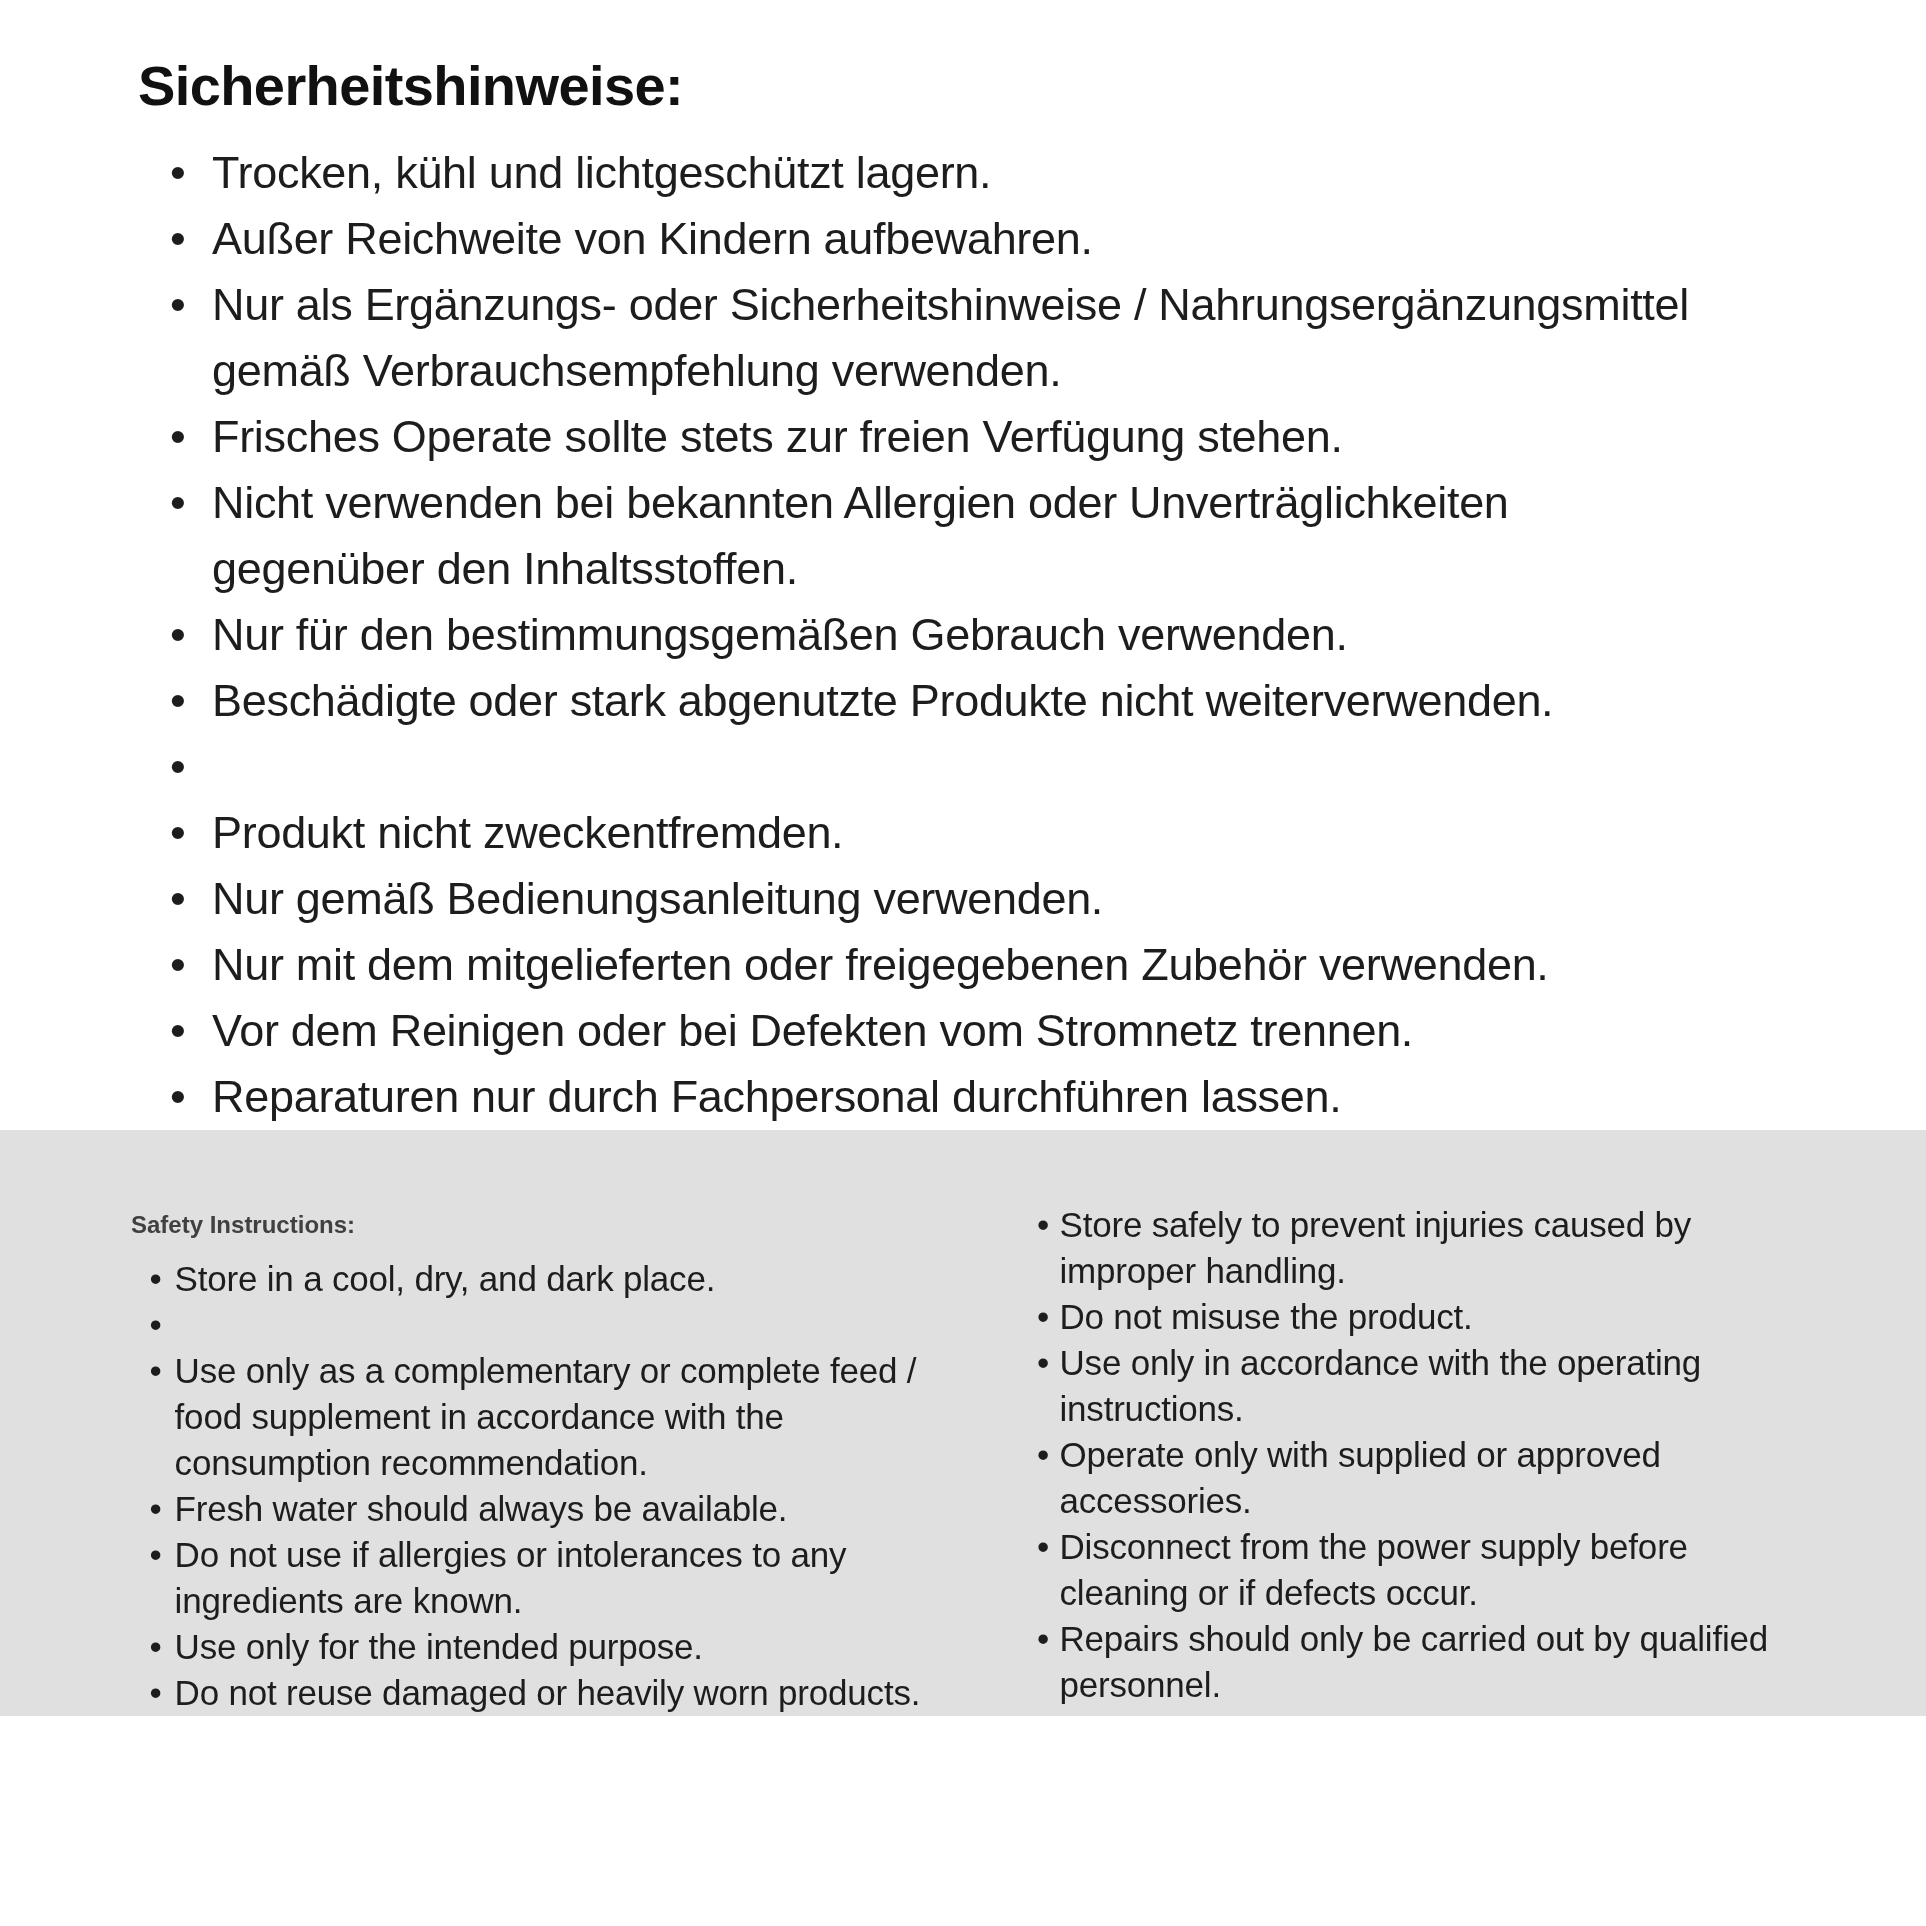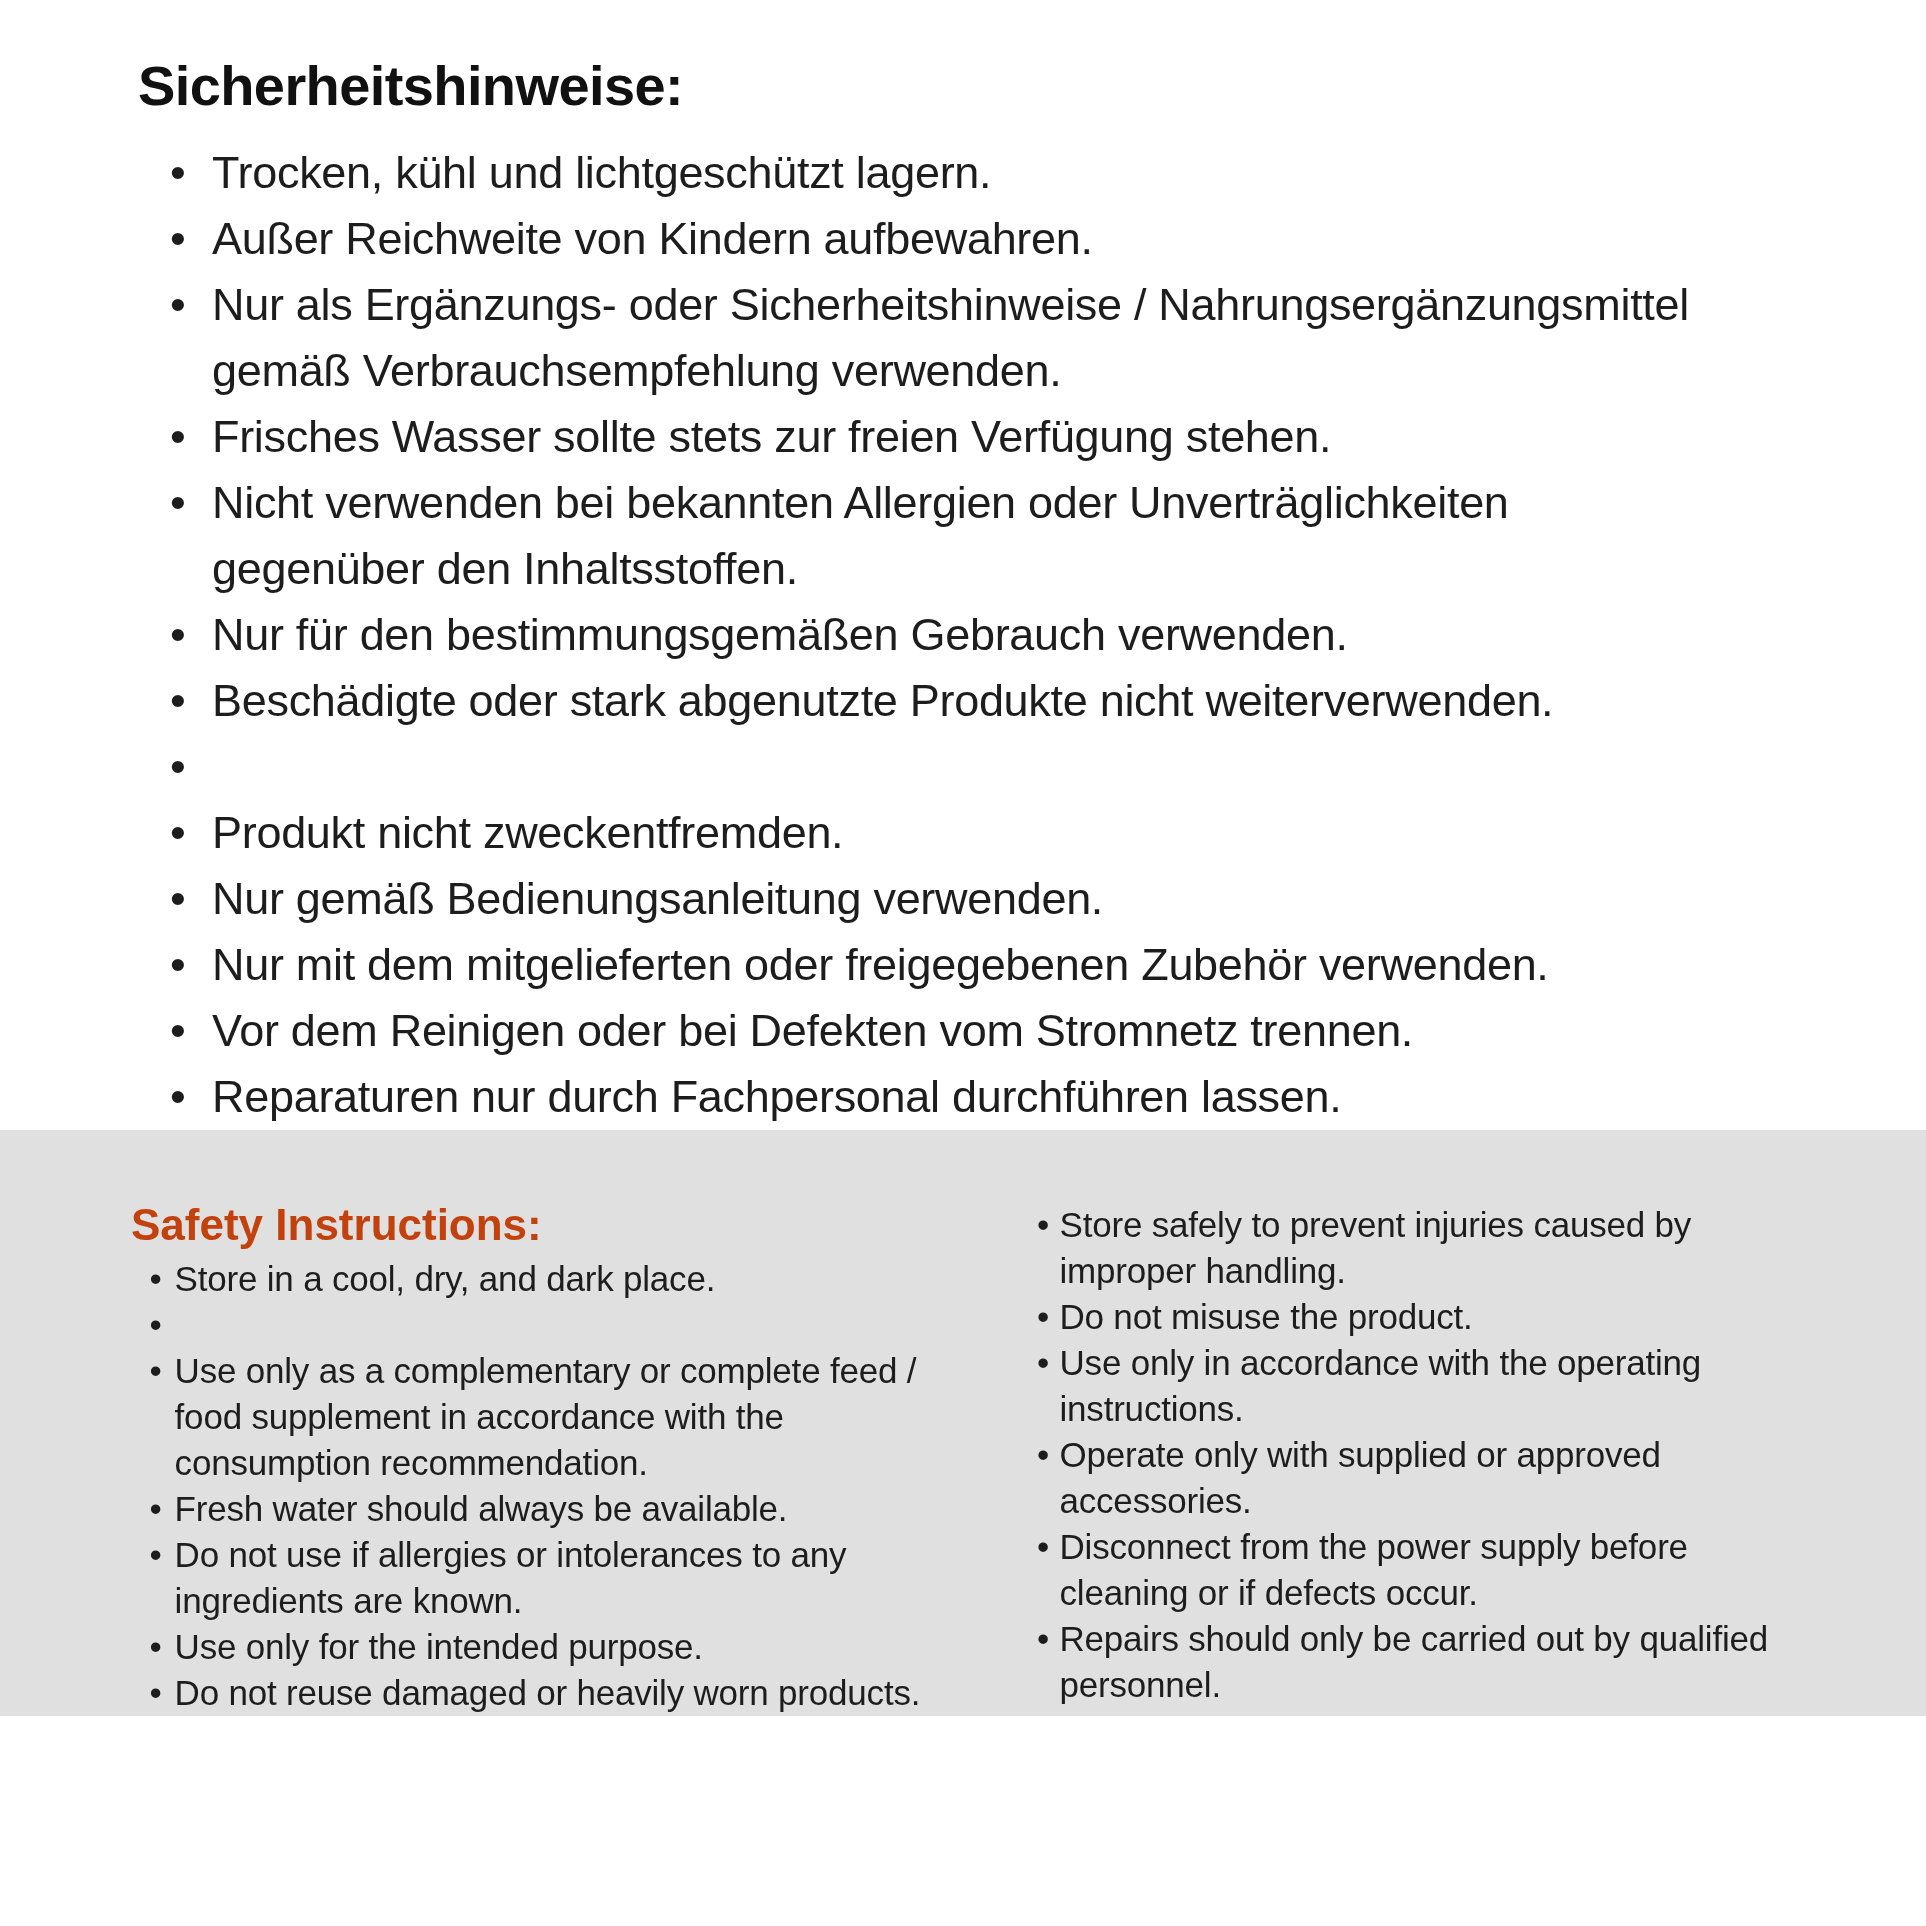--- a/index.html
+++ b/index.html
@@ -73,24 +73,24 @@
   .en-col-left {
     box-sizing: border-box;
     width: 906px;
     flex: 0 0 906px;
   }
   .en-col-right {
     flex: 1 1 auto;
   }
   .en-title {
     margin: 0 0 7.7px 0;
-    font-size: 44px;
+    font-size: 24px;
     line-height: 46px;
     font-weight: 700;
-    color: #c2410c;
+    color: #404040;
   }
   .en-list {
     font-size: 35px;
     line-height: 46px;
     letter-spacing: -0.2px;
   }
   .en-list li {
     padding-left: 18.6px;
   }
   .en-list .bullet {
@@ -121,21 +121,21 @@
         <span class="bullet">•</span>
         <span class="btext">Außer Reichweite von Kindern aufbewahren.</span>
       </li>
       <li>
         <span class="bullet">•</span>
         <span class="btext">Nur als Ergänzungs- oder Sicherheitshinweise / Nahrungsergänzungsmittel
 gemäß Verbrauchsempfehlung verwenden.</span>
       </li>
       <li>
         <span class="bullet">•</span>
-        <span class="btext">Frisches Wasser sollte stets zur freien Verfügung stehen.</span>
+        <span class="btext">Frisches Operate sollte stets zur freien Verfügung stehen.</span>
       </li>
       <li>
         <span class="bullet">•</span>
         <span class="btext">Nicht verwenden bei bekannten Allergien oder Unverträglichkeiten
 gegenüber den Inhaltsstoffen.</span>
       </li>
       <li>
         <span class="bullet">•</span>
         <span class="btext">Nur für den bestimmungsgemäßen Gebrauch verwenden.</span>
       </li>

